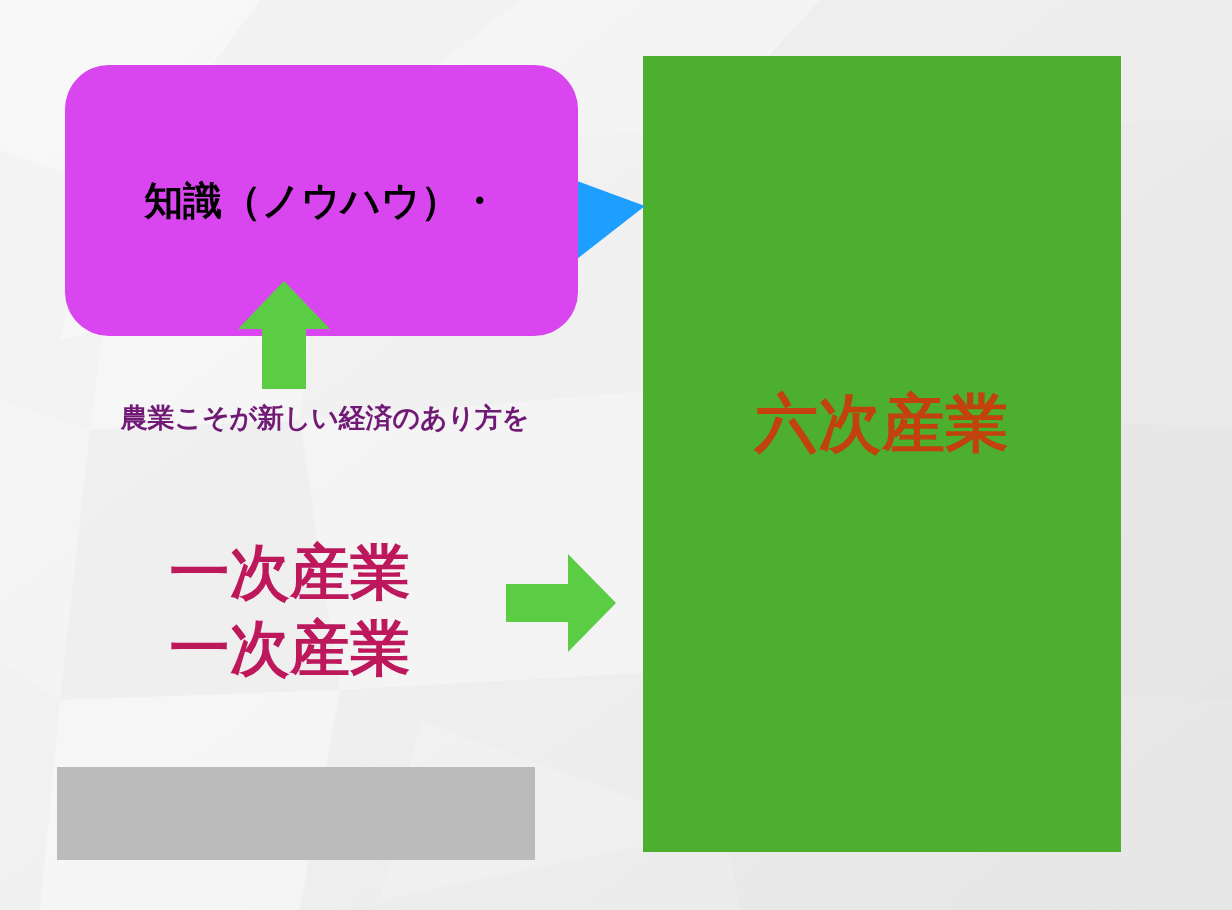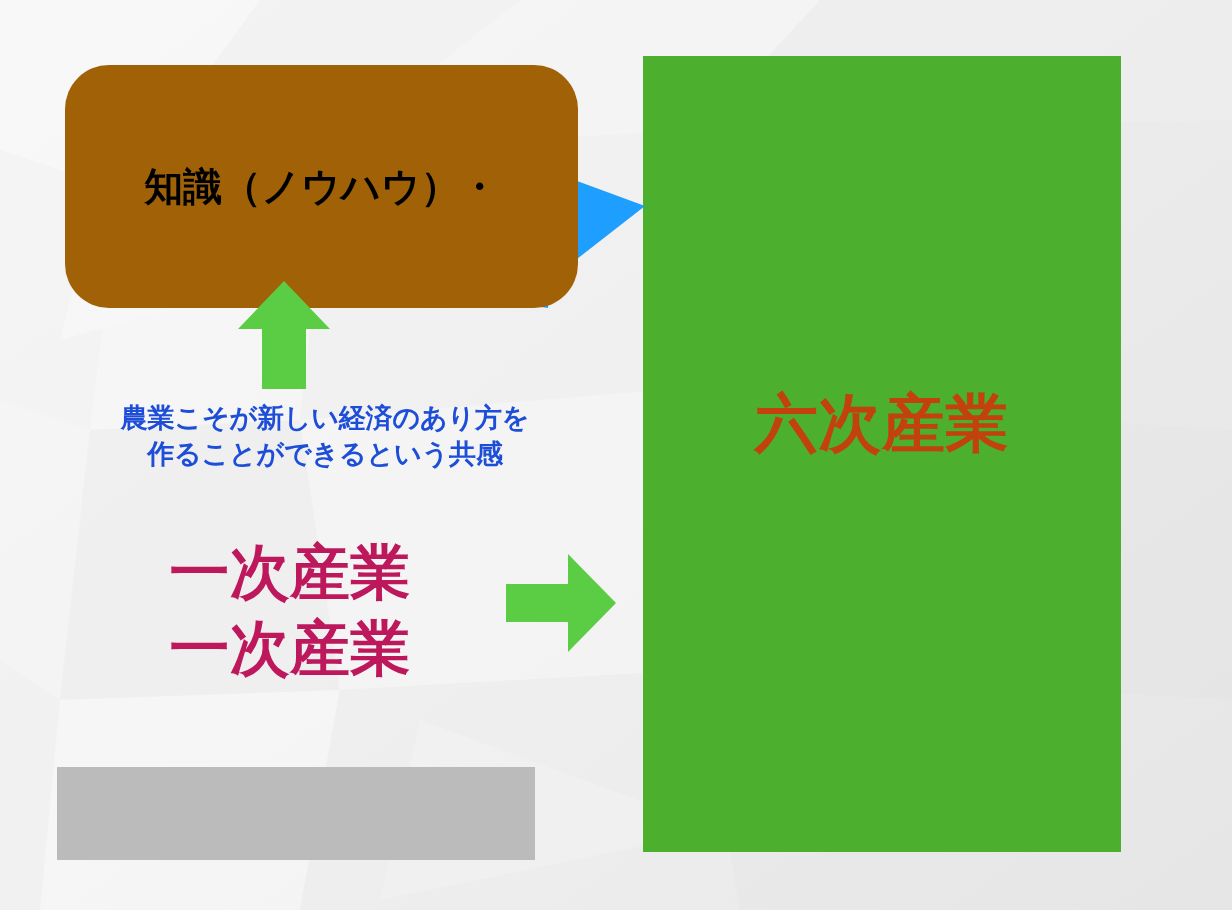--- a/index.html
+++ b/index.html
@@ -51,22 +51,22 @@
     transform: translateY(-30px);
     white-space: nowrap;
   }
 
   
   #bubble {
     position: absolute;
     left: 65px;
     top: 65px;
     width: 513px;
-    height: 243px;
-    background: #a16207;
+    height: 271px;
+    background: #d946ef;
     border-radius: 44px;
     box-sizing: border-box;
   }
   #bubble-tail {
     position: absolute;
     left: 520px;
     top: 160px;
     width: 135px;
     height: 150px;
     pointer-events: none;
@@ -107,21 +107,21 @@
   #red-caption {
     position: absolute;
     left: 40px;
     top: 400px;
     width: 570px;
     text-align: center;
   }
   #red-caption .rline {
     font-size: 27px;
     font-weight: 700;
-    color: #1d4ed8;
+    color: #701a75;
     line-height: 1.32;
     white-space: nowrap;
     letter-spacing: -0.005em;
   }
 
   
   #primary-heading {
     position: absolute;
     left: 70px;
     top: 534px;
@@ -209,21 +209,20 @@
       <div class="bline">知識（ノウハウ）・</div>
     </div>
   </div>
 
   <svg id="up-arrow" viewBox="0 0 92 108" aria-hidden="true">
     <polygon points="46,0 92,48 68,48 68,108 24,108 24,48 0,48" fill="#5ACD45"></polygon>
   </svg>
 
   <div id="red-caption">
     <div class="rline">農業こそが新しい経済のあり方を</div>
-    <div class="rline">作ることができるという共感</div>
   </div>
 
   <div id="primary-heading">
     <div class="hline">一次産業</div>
     <div class="hline">一次産業</div>
   </div>
 
   <svg id="right-arrow" viewBox="0 0 110 98" aria-hidden="true">
     <polygon points="0,30 62,30 62,0 110,49 62,98 62,68 0,68" fill="#5ACD45"></polygon>
   </svg>

